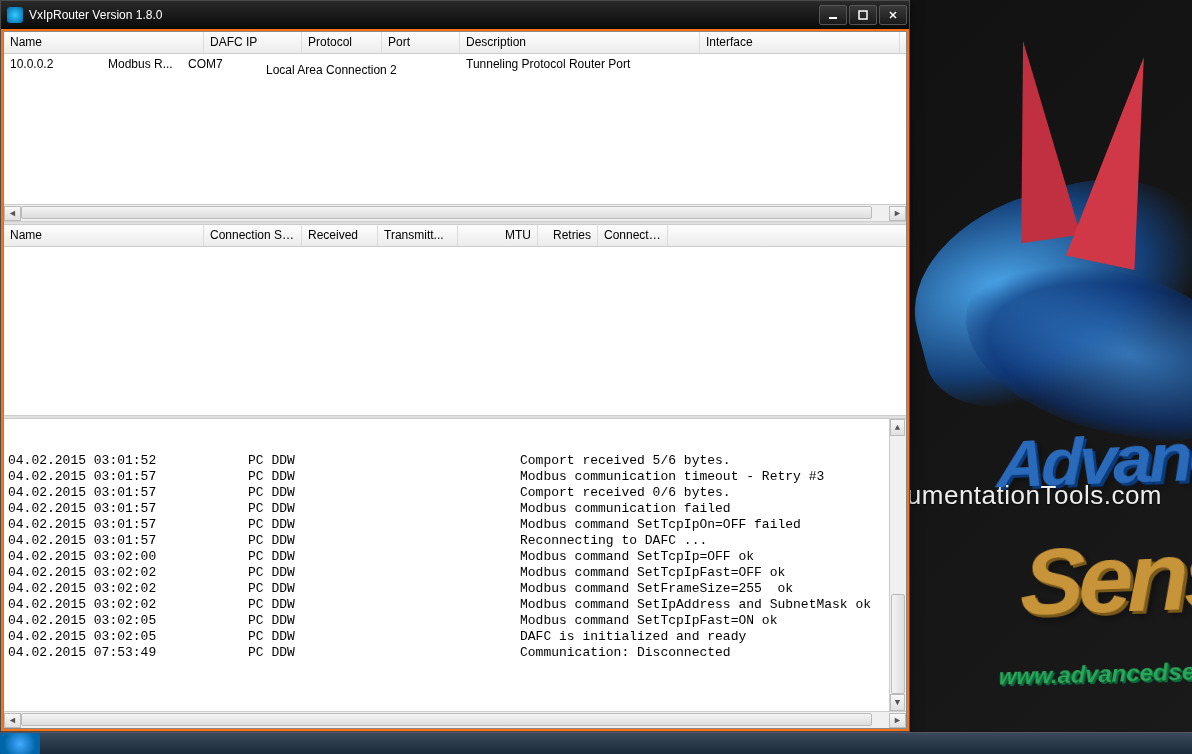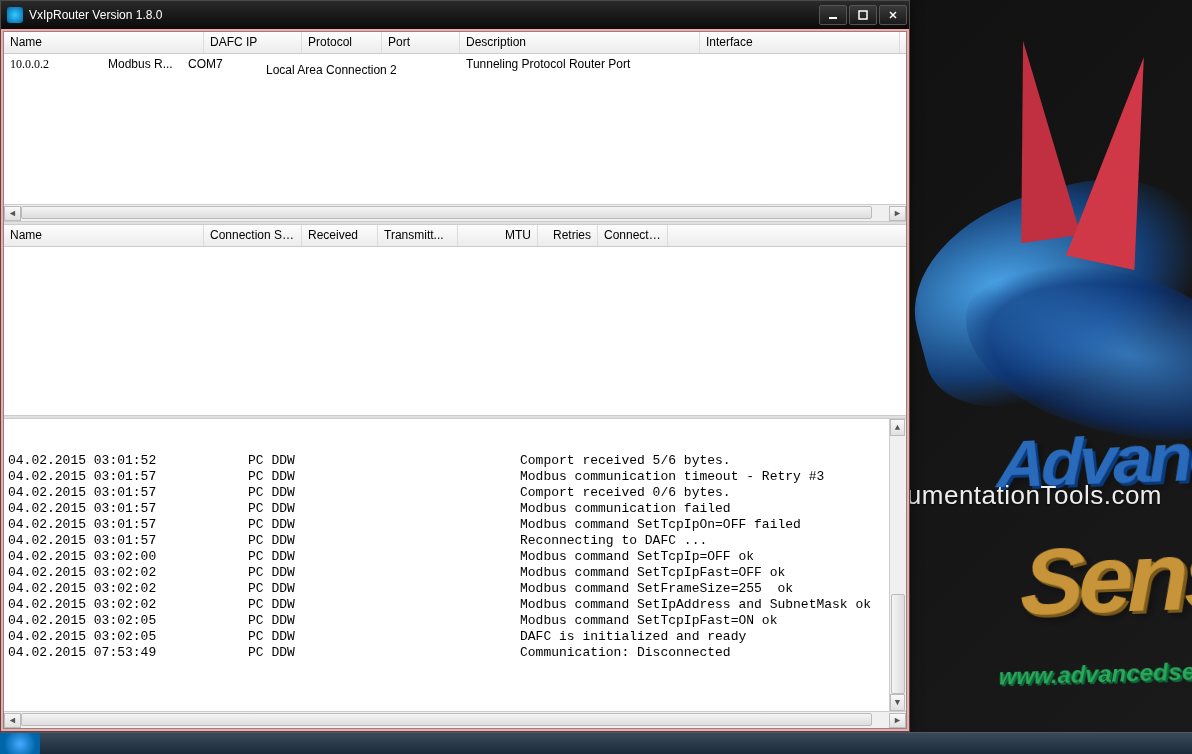--- a/index.html
+++ b/index.html
@@ -1,19 +1,19 @@
 <!DOCTYPE html>
 <html><head>
 <meta charset="utf-8">
 <style>
 *{box-sizing:border-box;margin:0;padding:0;}
 body{font-family:"Segoe UI",Tahoma,sans-serif;font-size:12px;background:#000;color:#000;width:1192px;height:754px;overflow:hidden;position:relative;}
 .desktop-bg{position:absolute;inset:0;background:linear-gradient(135deg,#0a0a0a 0%,#1a1a1a 100%);}
 .watermark{position:absolute;right:30px;top:480px;color:#eee;font-size:26px;font-weight:400;letter-spacing:0.5px;text-shadow:0 1px 2px rgba(0,0,0,0.6);}
-.window{position:absolute;left:0;top:0;width:910px;height:732px;background:#fca5a5;border:1px solid #4a4a4a;box-shadow:0 0 10px rgba(0,0,0,0.5);display:flex;flex-direction:column;}
+.window{position:absolute;left:0;top:0;width:910px;height:732px;background:#f97316;border:1px solid #4a4a4a;box-shadow:0 0 10px rgba(0,0,0,0.5);display:flex;flex-direction:column;}
 .titlebar{height:28px;background:linear-gradient(#2a2a2a,#0a0a0a);display:flex;align-items:center;padding:0 2px 0 6px;color:#fff;}
 .titlebar-icon{width:16px;height:16px;margin-right:6px;background:radial-gradient(#3cf,#06a);border-radius:3px;}
 .titlebar-text{flex:1;font-size:12px;}
 .win-btns{display:flex;gap:2px;}
 .win-btn{width:28px;height:20px;background:linear-gradient(#3a3a3a,#1a1a1a);border:1px solid #555;border-radius:2px;display:flex;align-items:center;justify-content:center;color:#fff;cursor:pointer;}
 .menubar{height:24px;background:linear-gradient(#f8f8f8,#e8e8e8);border-bottom:1px solid #ccc;display:flex;align-items:center;padding:0 4px;}
 .menu-item{padding:2px 10px;cursor:pointer;}
 .content{flex:1;background:#fff;border:1px solid #888;margin:2px;display:flex;flex-direction:column;}
 .table-header{height:22px;background:linear-gradient(#fdfdfd,#ececec);border-bottom:1px solid #ccc;display:flex;}
 .th{border-right:1px solid #ddd;padding:3px 6px;font-size:12px;overflow:hidden;white-space:nowrap;text-overflow:ellipsis;}
@@ -94,21 +94,21 @@
     <div class="table-header" id="top-header">
         <div class="th" style="width: 200px;">Name</div>
         <div class="th" style="width: 98px;">DAFC IP</div>
         <div class="th" style="width: 80px;">Protocol</div>
         <div class="th" style="width: 78px;">Port</div>
         <div class="th" style="width: 240px;">Description</div>
         <div class="th" style="width: 200px;">Interface</div>
       </div>
     <div class="table-body" id="top-body">
         <div class="table-row">
-          <div class="td" style="width: 98px; font-family: Liberation Serif, serif;">10.0.0.2</div>
+          <div class="td" style="width: 98px;">10.0.0.2</div>
           <div class="td" style="width: 80px;">Modbus R...</div>
           <div class="td" style="width: 78px;">COM7</div>
           <div class="td" style="width: 200px; margin-top: 12px;">Local Area Connection 2</div>
           <div class="td" style="width: 240px;">Tunneling Protocol Router Port</div>
         </div>
       </div>
     <div class="hsb">
       <div class="hsb-btn">◄</div>
       <div class="hsb-track">
           <div class="hsb-thumb"></div>

